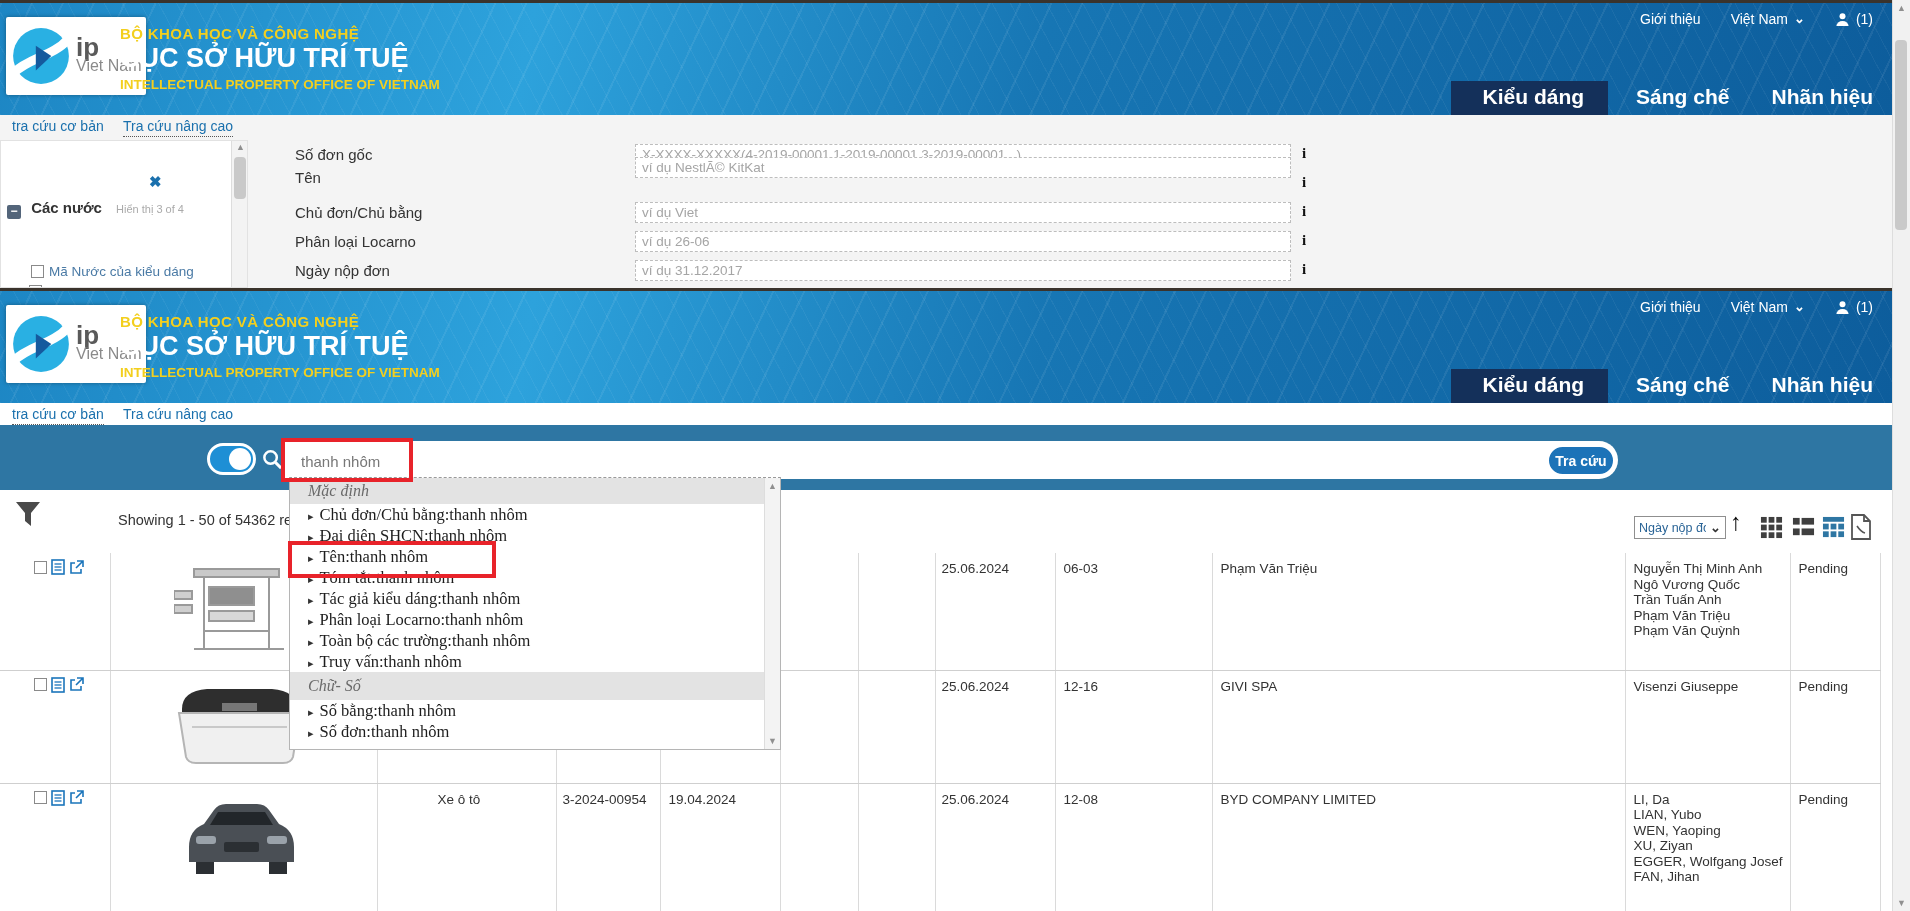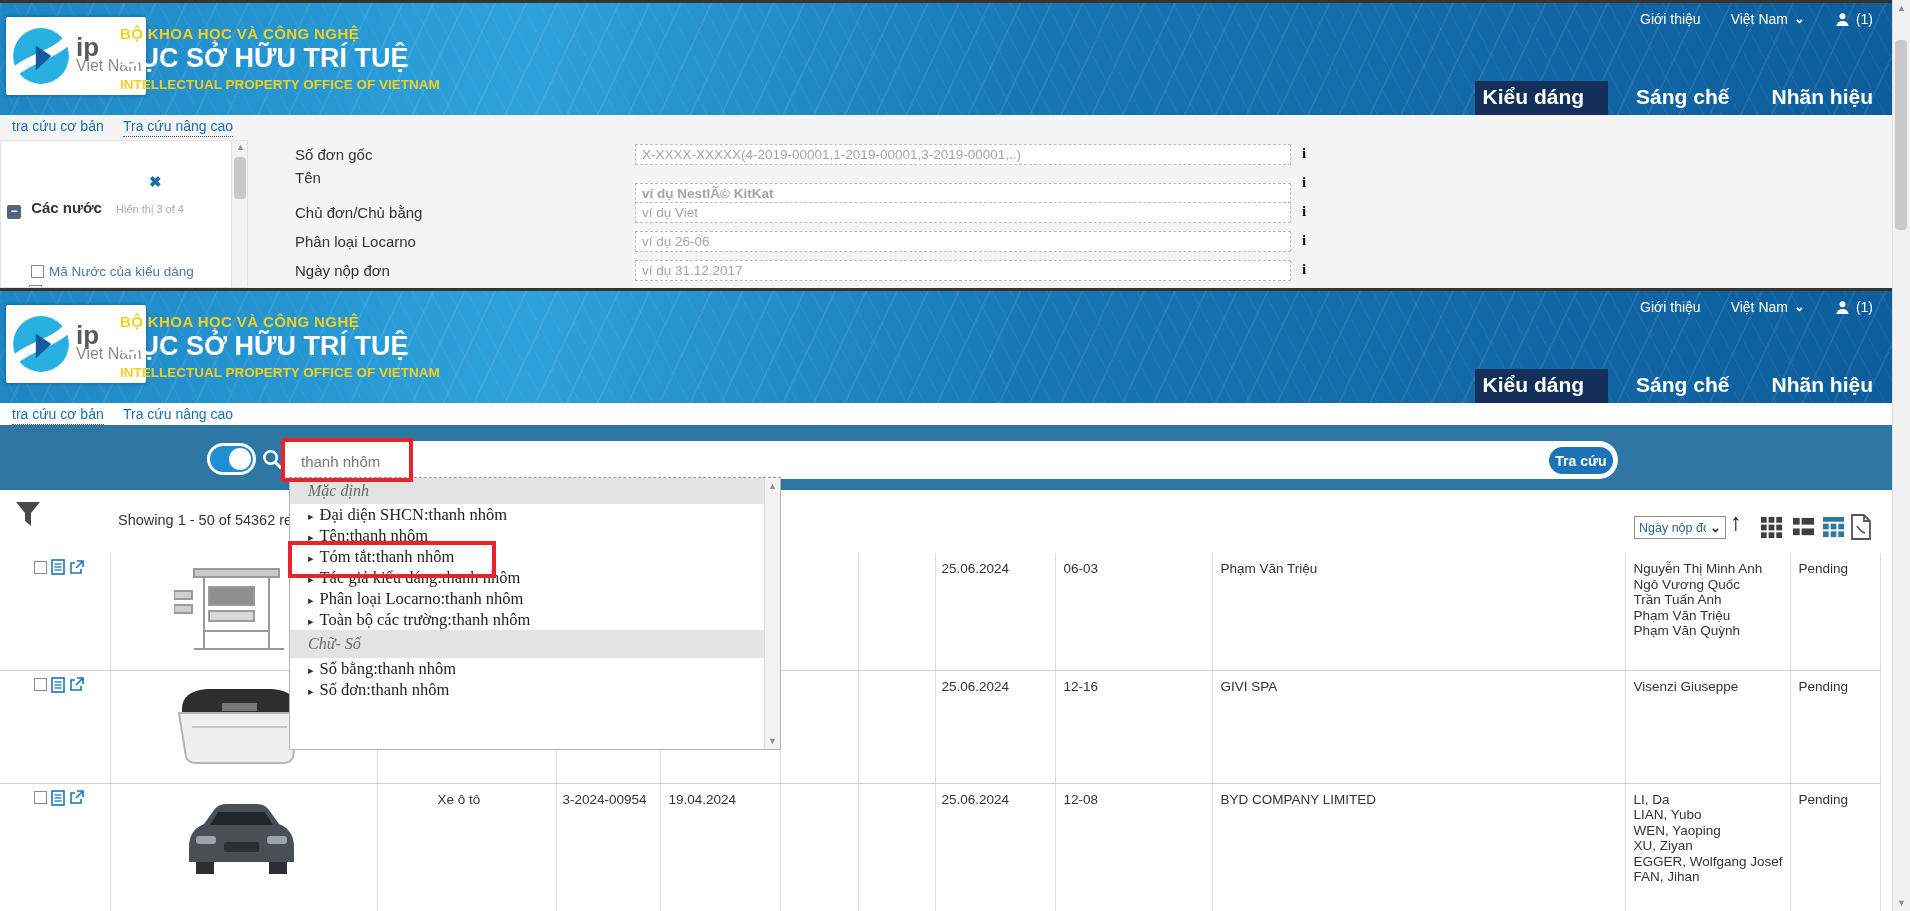--- a/index.html
+++ b/index.html
@@ -19,21 +19,21 @@
   .logo-ip{font-size:26px;font-weight:bold;color:#5a5a5a;line-height:20px}
   .logo-vn{font-size:16px;color:#8a8a8a}
   .h-min{left:120px;top:22px;color:#f3cf1e;font-weight:bold;font-size:15px;letter-spacing:.4px}
   .h-off{left:120px;top:40px;color:#fff;font-weight:bold;font-size:27px}
   .h-en{left:120px;top:74px;color:#f3cf1e;font-weight:bold;font-size:13.5px}
   .topbar{right:20px;top:8px;display:flex;gap:30px;align-items:center;color:#fff;font-size:14px}
   .topbar .lnk{cursor:pointer;display:flex;align-items:center;gap:6px}
   .chev{font-weight:bold;font-size:13px;line-height:8px}
   .tabs{right:6px;bottom:0;display:flex;gap:14px;color:#fff;font-size:21px;font-weight:bold}
   .tab{padding:4px 14px 6px 14px;cursor:pointer;white-space:nowrap}
-  .tab.active{background:#14305a;padding:4px 24px 6px 8px}
+  .tab.active{background:#14305a;padding:4px 24px 6px 32px}
 
   
   .navlnk{color:#1a70ad;font-size:14px;cursor:pointer;padding-bottom:2px}
   .navlnk.active{border-bottom:1px dotted #555}
 
   
   .band{left:0;width:1893px}
   .flabel{color:#333;font-size:15px;white-space:nowrap}
   .finput{width:656px;height:21px;background:#fff;border:1px dashed #bdbdbd;font-size:13.5px;
     color:#777;padding:0 6px;box-sizing:border-box;font-family:"Liberation Sans",sans-serif}
@@ -144,21 +144,21 @@
 
 <div class="abs band" style="top:115px;height:173px;background:#f4f4f4"></div>
 <span class="abs navlnk" style="left:12px;top:118px">tra cứu cơ bản</span>
 <span class="abs navlnk active" style="left:123px;top:118px">Tra cứu nâng cao</span>
 
 <span class="abs flabel" style="left:295px;top:146px">Số đơn gốc</span>
 <input class="abs finput" style="left: 635px; top: 144px;" placeholder="X-XXXX-XXXXX(4-2019-00001,1-2019-00001,3-2019-00001,..)">
 <span class="abs info-i" style="left:1302px;top:145px">i</span>
 
 <span class="abs flabel" style="left:295px;top:169px">Tên</span>
-<input class="abs finput" style="left: 635px; top: 183px; font-weight: bold;" placeholder="ví dụ NestlÃ© KitKat">
+<input class="abs finput" style="left: 635px; top: 157px;" placeholder="ví dụ NestlÃ© KitKat">
 <span class="abs info-i" style="left:1302px;top:174px">i</span>
 
 <span class="abs flabel" style="left:295px;top:204px">Chủ đơn/Chủ bằng</span>
 <input class="abs finput" style="left: 635px; top: 202px;" placeholder="ví dụ Viet">
 <span class="abs info-i" style="left:1302px;top:203px">i</span>
 
 <span class="abs flabel" style="left:295px;top:233px">Phân loại Locarno</span>
 <input class="abs finput" style="left: 635px; top: 231px;" placeholder="ví dụ 26-06">
 <span class="abs info-i" style="left:1302px;top:232px">i</span>
 
@@ -436,26 +436,28 @@
       <div>EGGER, Wolfgang Josef</div>
       <div>FAN, Jihan</div>
     </td>
     <td>Pending</td>
   </tr>
 </tbody>
   </table>
 
 <div class="abs dropdown">
   <div class="dd-band">Mặc định</div>
+  <div class="dd-item"><span class="caret">▸</span><span>Chủ đơn/Chủ bằng:thanh nhôm</span></div>
   <div class="dd-item"><span class="caret">▸</span><span>Đại diện SHCN:thanh nhôm</span></div>
   <div class="dd-item"><span class="caret">▸</span><span>Tên:thanh nhôm</span></div>
   <div class="dd-item"><span class="caret">▸</span><span>Tóm tắt:thanh nhôm</span></div>
   <div class="dd-item"><span class="caret">▸</span><span>Tác giả kiểu dáng:thanh nhôm</span></div>
   <div class="dd-item"><span class="caret">▸</span><span>Phân loại Locarno:thanh nhôm</span></div>
   <div class="dd-item"><span class="caret">▸</span><span>Toàn bộ các trường:thanh nhôm</span></div>
+  <div class="dd-item"><span class="caret">▸</span><span>Truy vấn:thanh nhôm</span></div>
   <div class="dd-band" style="height:28px;line-height:28px">Chữ- Số</div>
   <div class="dd-item"><span class="caret">▸</span><span>Số bằng:thanh nhôm</span></div>
   <div class="dd-item"><span class="caret">▸</span><span>Số đơn:thanh nhôm</span></div>
   <div class="dd-sb sbtrack">
     <div class="sbarr" style="margin-top:2px">▲</div>
     <div class="sbarr" style="position:absolute;bottom:2px;left:0;right:0">▼</div>
   </div>
 </div>
 
 <div class="abs redbox" style="left:281px;top:438px;width:132px;height:44px"></div>

